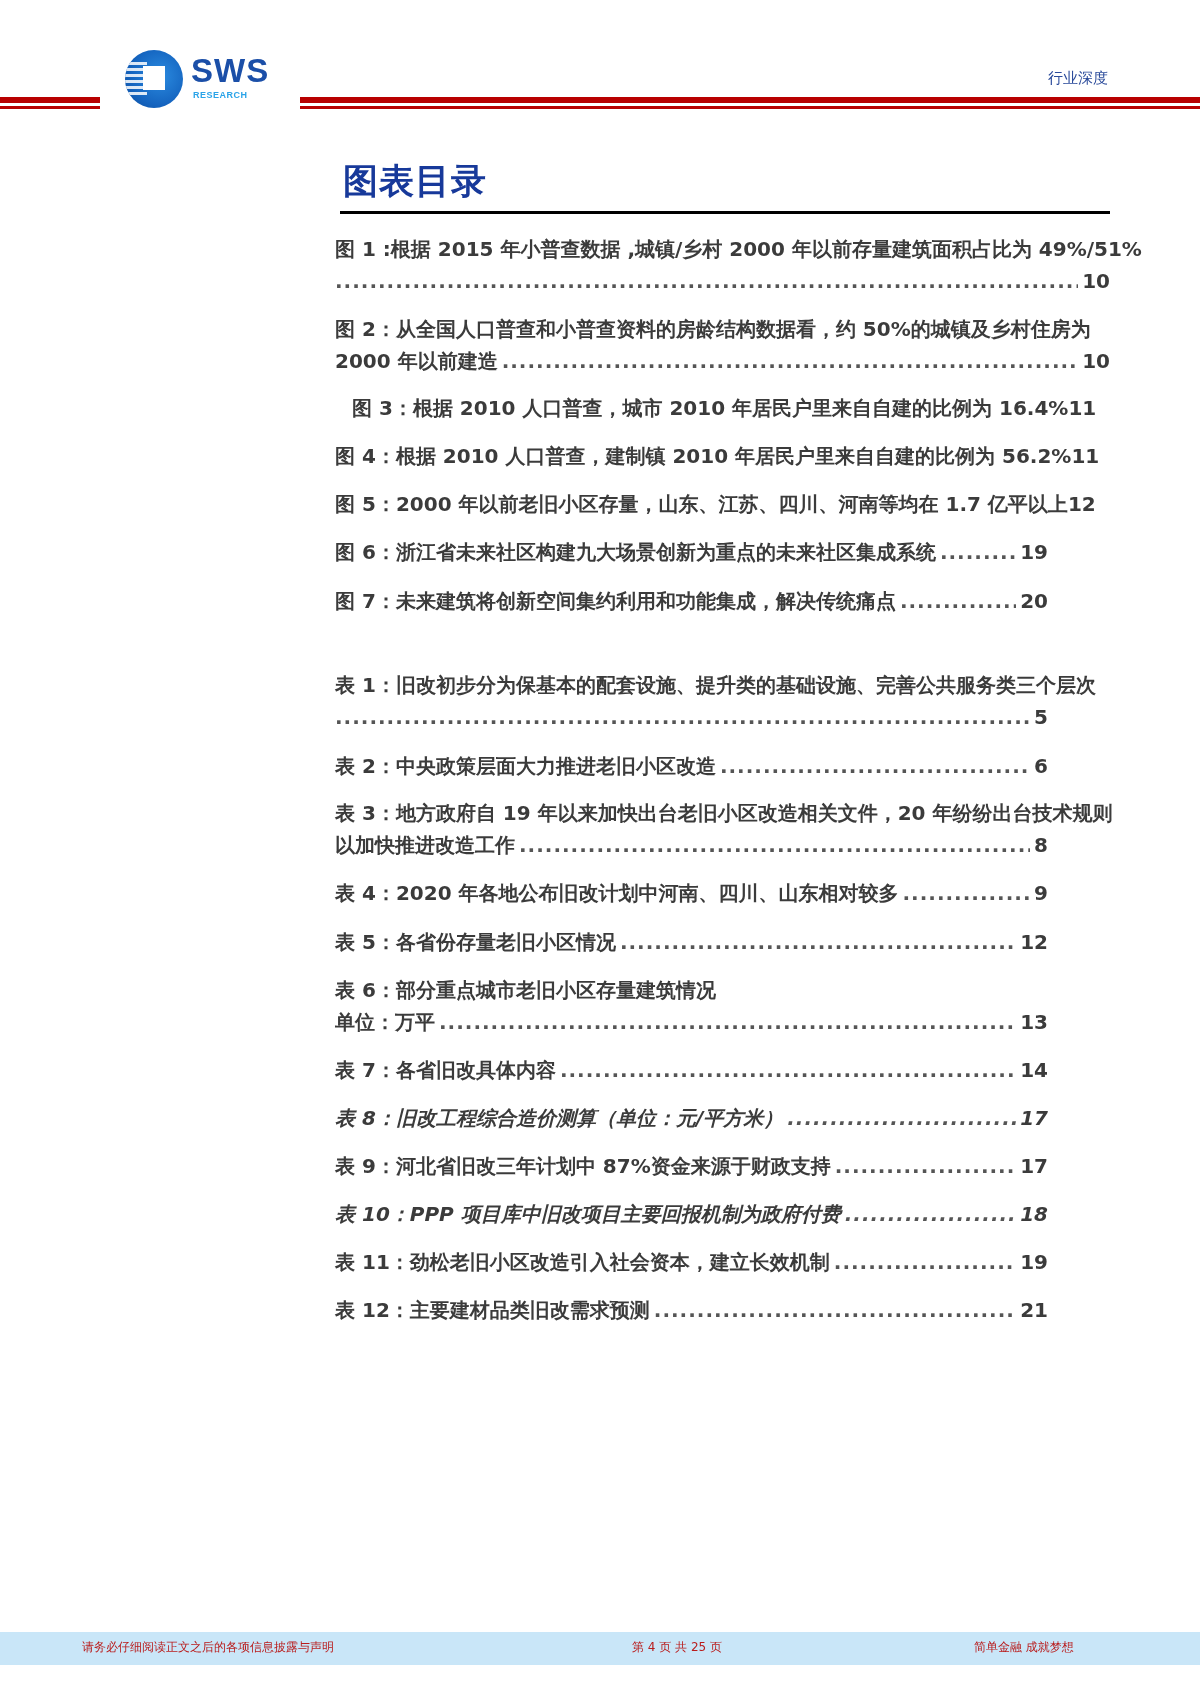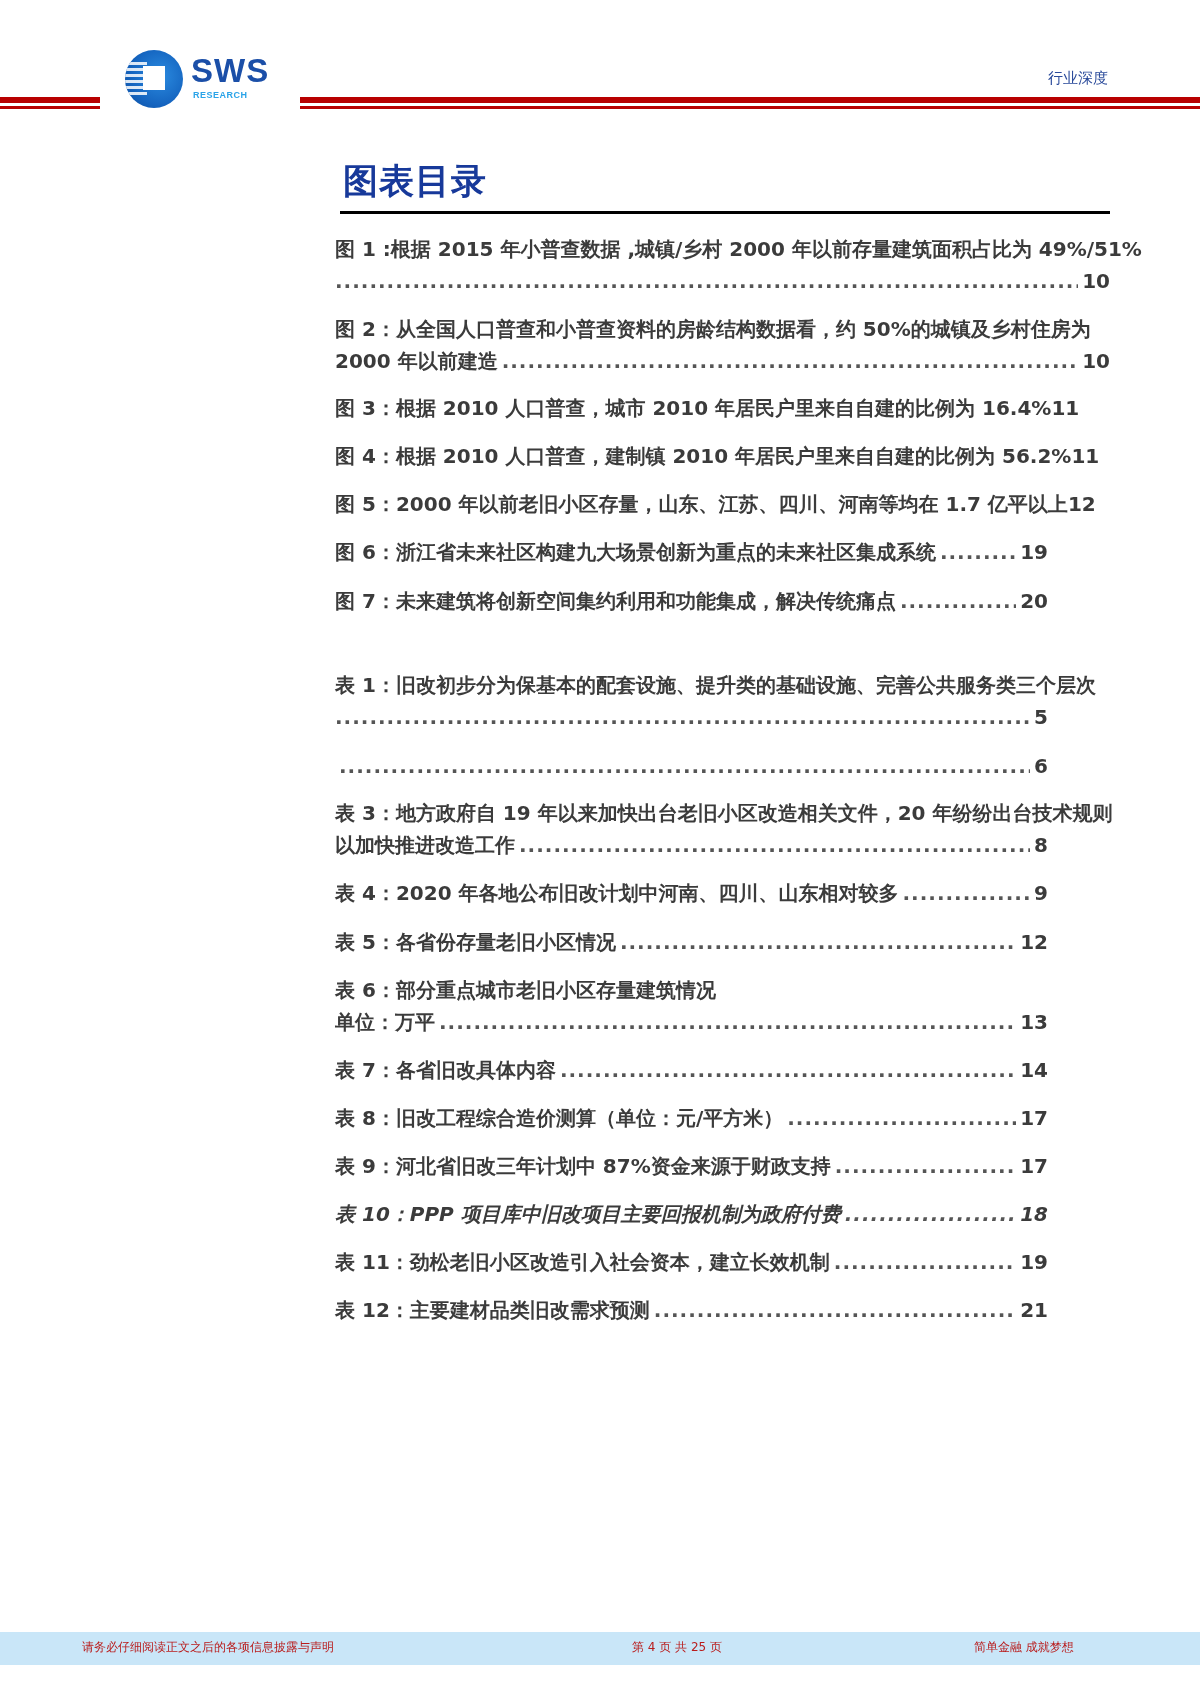--- a/index.html
+++ b/index.html
@@ -73,21 +73,21 @@
 
   <div class="entry" style="top:313px;">
     <div>图 2：从全国人口普查和小普查资料的房龄结构数据看，约 50%的城镇及乡村住房为</div>
     <div class="line2">
         <span class="text">2000 年以前建造</span>
         <span class="dots"></span>
         <span class="page">10</span>
       </div>
   </div>
 
-  <div class="entry" style="top:392px;">
+  <div class="entry" style="top:392px;margin-left:17px;">
     <div class="line2" style="width:713px;">
         <span class="text">图 3：根据 2010 人口普查，城市 2010 年居民户里来自自建的比例为 16.4%</span>
         <span class="page">11</span>
       </div>
   </div>
 
   <div class="entry" style="top:440px;">
     <div class="line2">
         <span class="text">图 4：根据 2010 人口普查，建制镇 2010 年居民户里来自自建的比例为 56.2%</span>
         <span class="page">11</span>
@@ -120,20 +120,21 @@
   <div class="entry" style="top:669px;">
     <div>表 1：旧改初步分为保基本的配套设施、提升类的基础设施、完善公共服务类三个层次</div>
     <div class="line2 wrap-box">
         <span class="dots" style="margin-left:0;"></span>
         <span class="page">5</span>
       </div>
   </div>
 
   <div class="entry" style="top:750px;">
     <div class="line2 wrap-box">
+        <span class="text">表 2：中央政策层面大力推进老旧小区改造</span>
         <span class="dots"></span>
         <span class="page">6</span>
       </div>
   </div>
 
   <div class="entry" style="top:797px;">
     <div>表 3：地方政府自 19 年以来加快出台老旧小区改造相关文件，20 年纷纷出台技术规则</div>
     <div class="line2 wrap-box">
         <span class="text">以加快推进改造工作</span>
         <span class="dots"></span>
@@ -167,21 +168,21 @@
   </div>
 
   <div class="entry" style="top:1054px;">
     <div class="line2 wrap-box">
         <span class="text">表 7：各省旧改具体内容</span>
         <span class="dots"></span>
         <span class="page">14</span>
       </div>
   </div>
 
-  <div class="entry" style="top:1102px;">
+  <div class="entry" style="top:1102px;font-style:italic;">
     <div class="line2 wrap-box">
         <span class="text">表 8：旧改工程综合造价测算（单位：元/平方米）</span>
         <span class="dots"></span>
         <span class="page">17</span>
       </div>
   </div>
 
   <div class="entry" style="top:1150px;">
     <div class="line2 wrap-box">
         <span class="text">表 9：河北省旧改三年计划中 87%资金来源于财政支持</span>

